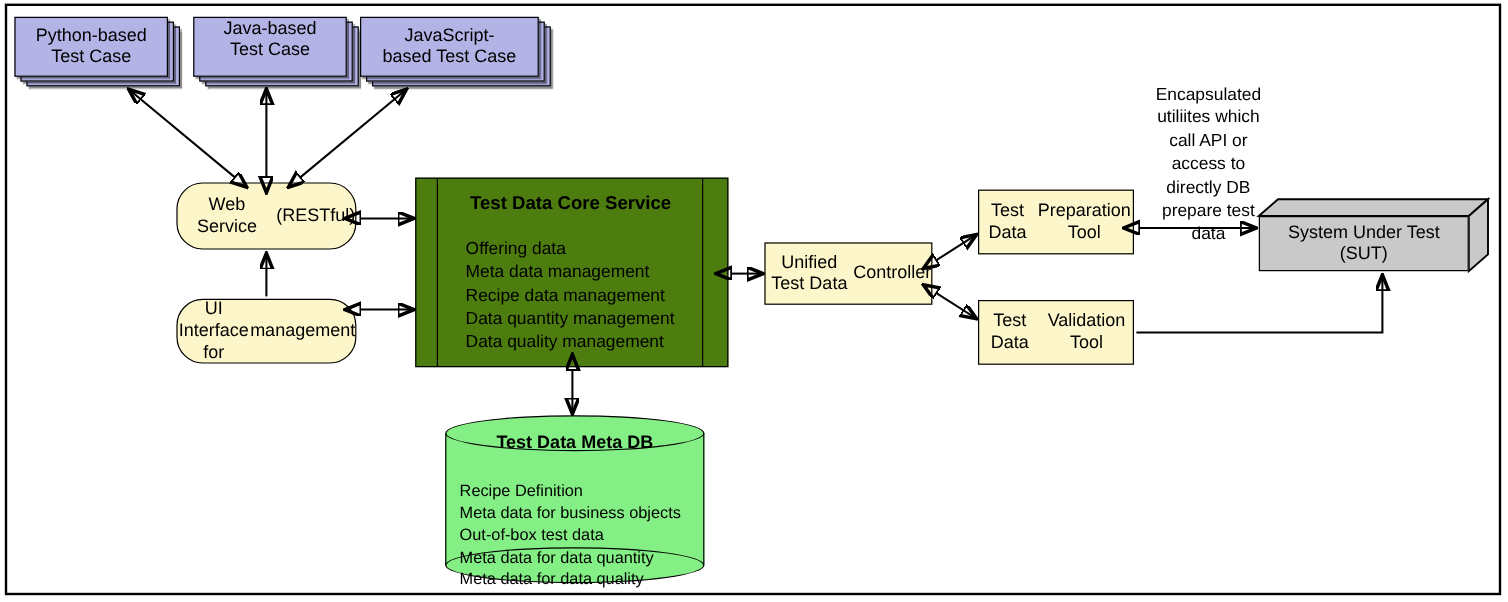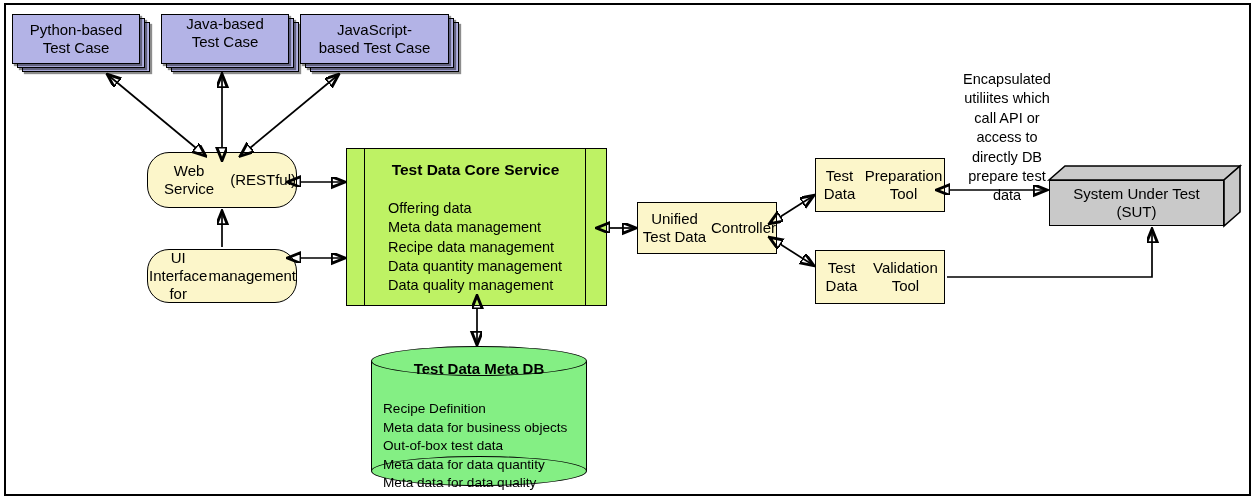--- a/index.html
+++ b/index.html
@@ -80,21 +80,21 @@
   
   .yellowbox {
     background: #fcf6ca;
     border: 1.6px solid #000000;
   }
 
   
   .component {
     position: absolute;
     box-sizing: border-box;
-    background: #bef264;
+    background: #4d7c0f;
     border: 1.8px solid #000000;
   }
   .component .rail {
     position: absolute;
     top: 0;
     bottom: 0;
     width: 0;
     border-left: 1.6px solid #000000;
   }
   .component .rail.left  { left: 17px; }

